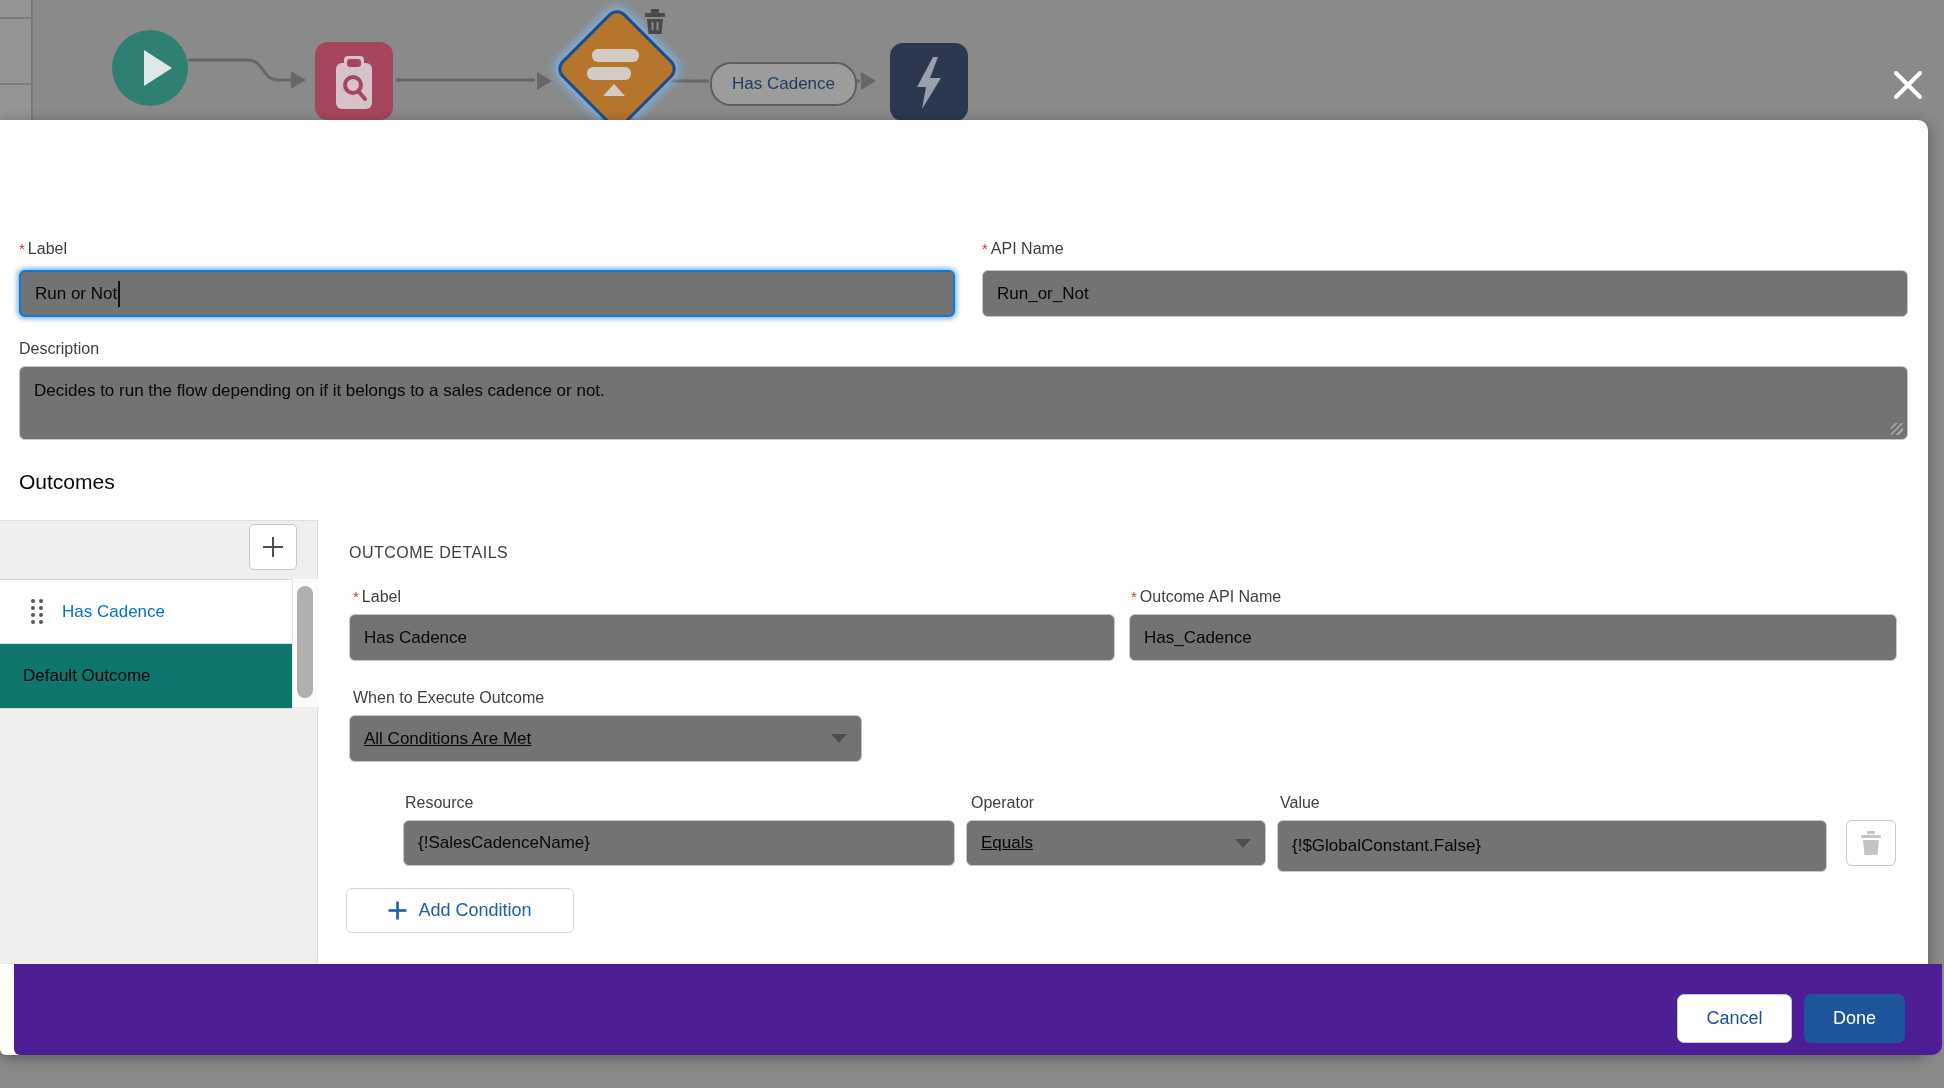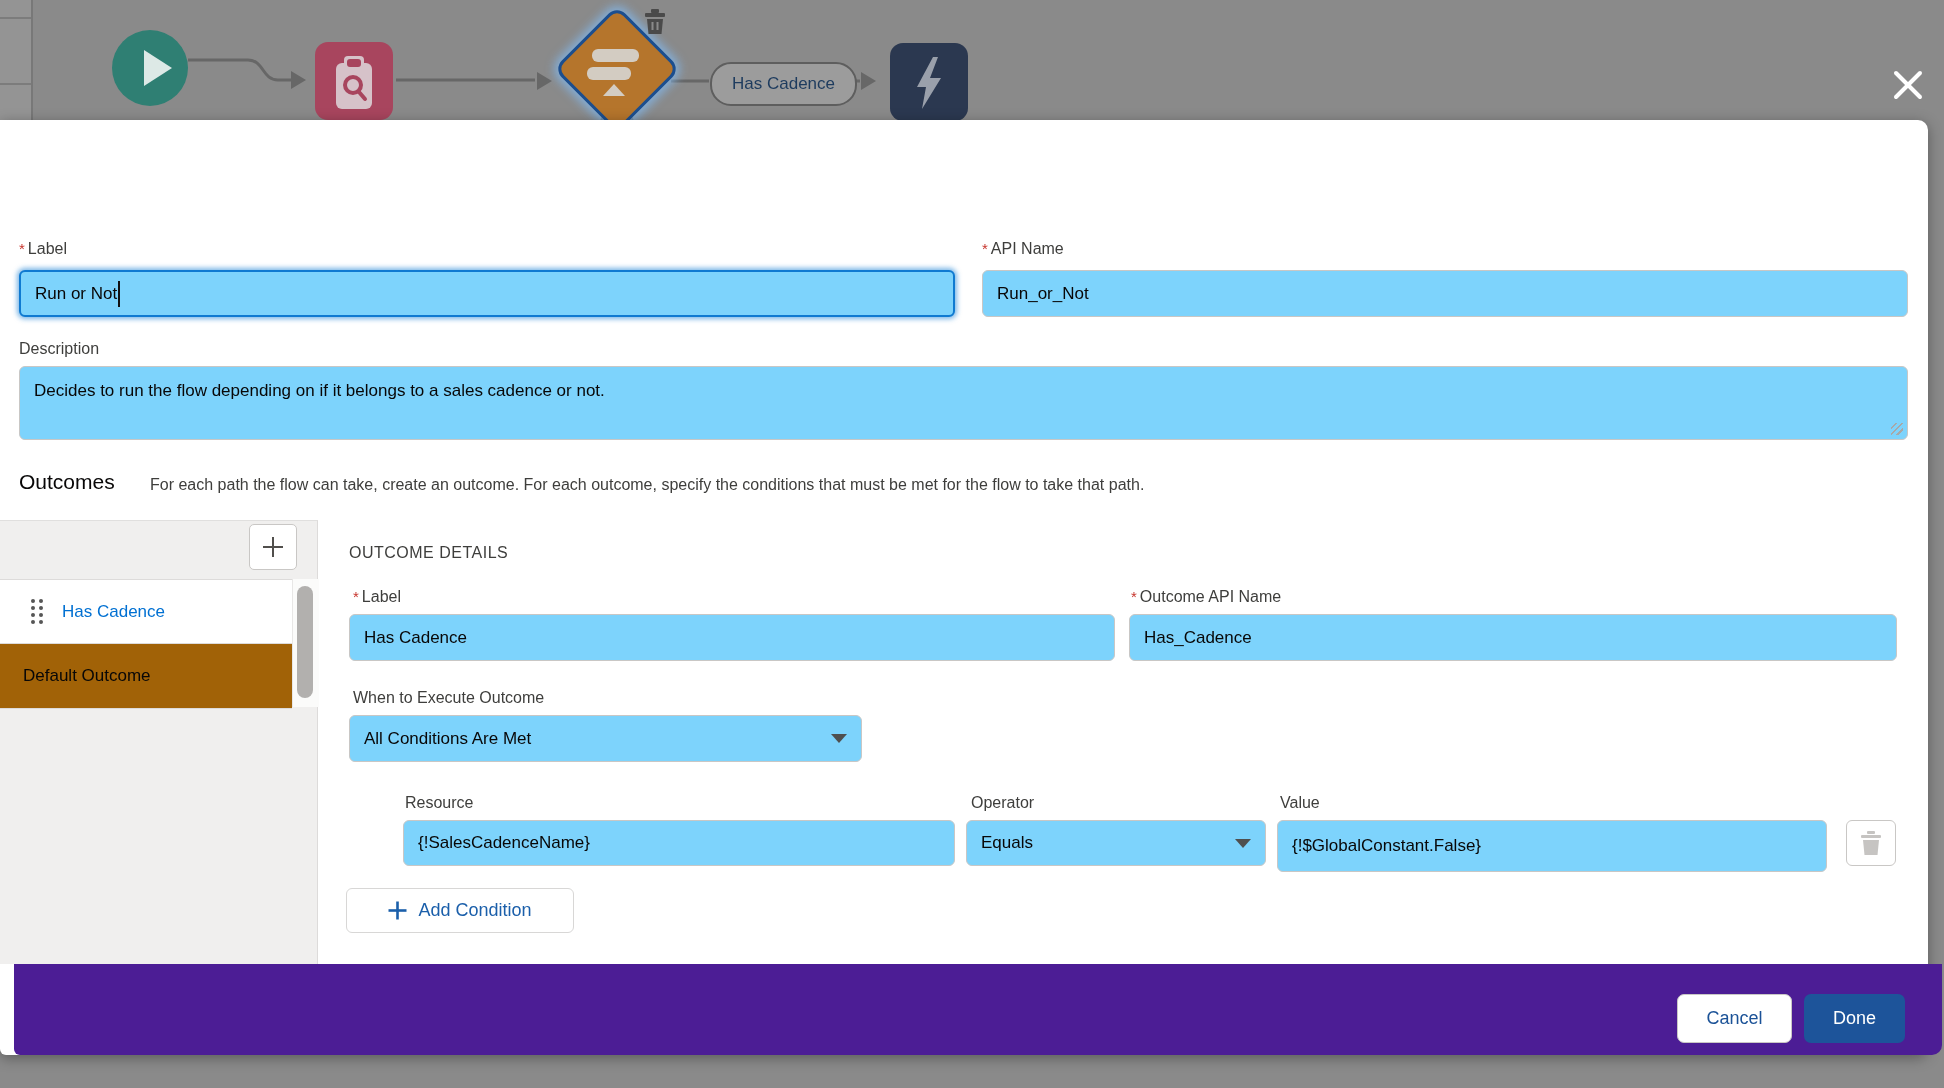--- a/index.html
+++ b/index.html
@@ -33,49 +33,49 @@
   
   .modal{left:0;top:120px;width:1928px;height:935px;background:#fff;
          border-radius:0 10px 10px 6px;box-shadow:0 3px 14px rgba(0,0,0,.35);}
   .modal-header{left:0;top:0;width:1928px;height:90px;border-bottom:2px solid #dcdad9;
                 display:flex;align-items:center;justify-content:center;}
   .title{font-size:33px;font-weight:300;color:#1f1d1b;letter-spacing:.5px;}
   .close-x{left:1891px;top:68px;width:34px;height:34px;cursor:pointer;}
 
   .f-label{font-size:16px;color:#3e3e3c;}
   .req{color:#c7342c;margin-right:3px;font-size:15px;}
-  .box{border:1.5px solid #c9c7c5;border-radius:6px;background:#7dd3fc;box-sizing:border-box;
+  .box{border:1.5px solid #c9c7c5;border-radius:6px;background:#737373;box-sizing:border-box;
        font-size:17px;color:#080707;}
   .inputbox{display:flex;align-items:center;padding:0 14px;}
   input.box{padding:0 14px;outline:none;font-family:"Liberation Sans",sans-serif;}
   .focused{border:2px solid #0f7ad1;box-shadow:0 0 5px 2px rgba(15,122,209,.55);}
   .caret{display:inline-block;width:2px;height:26px;background:#111;margin-left:1px;}
   .textareabox{padding:14px;align-items:flex-start;display:flex;}
   .resize-handle{right:4px;bottom:4px;width:12px;height:12px;
       background:repeating-linear-gradient(135deg,transparent 0 3px,#a8a8a8 3px 4.5px);}
-  .selectbox{display:flex;align-items:center;padding:0 14px;justify-content:space-between;}
+  .selectbox{display:flex;align-items:center;padding:0 14px;justify-content:space-between;text-decoration:underline;}
   .sel-tri{width:0;height:0;border-left:8px solid transparent;border-right:8px solid transparent;
            border-top:9px solid #4f4f4f;}
 
   .outcomes-h{font-size:21px;color:#080707;}
   .helper{font-size:16px;color:#3e3e3c;}
 
   
   .order-panel{left:0;top:400px;width:318px;height:444px;background:#f0efee;
                border-top:1.5px solid #e0dfde;border-right:1.5px solid #dddbda;box-sizing:border-box;}
   .order-head{left:0;top:0;width:318px;height:58px;background:#fff;display:flex;align-items:center;}
   .order-title{font-size:15px;letter-spacing:1.6px;color:#3e3e3c;margin-left:28px;}
   .plus-btn{left:249px;top:3px;width:48px;height:46px;background:#fff;border:1.5px solid #c9c7c5;
             border-radius:5px;box-sizing:border-box;display:flex;align-items:center;justify-content:center;cursor:pointer;}
   .order-list{left:0;top:58px;width:292px;}
   .order-row{width:292px;height:65px;display:flex;align-items:center;border-bottom:1.5px solid #dddbda;
              box-sizing:border-box;cursor:pointer;}
   .row-sel{background:#fff;border-top:1.5px solid #dddbda;}
   .row-sel .order-row-label{color:#0070d2;}
-  .row-def{background:#a16207;}
+  .row-def{background:#0f766e;}
   .order-row-label{font-size:17px;color:#080707;}
   .scrolltrack{left:292px;top:58px;width:26px;height:128px;background:#fbfbfa;border-left:1px solid #e8e7e6;}
   .scrollthumb{left:4px;top:7px;width:16px;height:112px;border-radius:8px;background:#b2b0ae;}
 
   .details-title{font-size:16px;letter-spacing:.5px;color:#3e3e3c;}
 
   .add-cond{left:346px;top:768px;width:228px;height:45px;background:#fff;border:1.5px solid #d8d7d6;
             border-radius:6px;display:flex;align-items:center;justify-content:center;gap:11px;
             color:#1b5faa;font-size:18px;cursor:pointer;box-sizing:border-box;}
   .trash-btn{left:1846px;top:700px;width:50px;height:46px;border:1.5px solid #c9c7c5;border-radius:6px;
@@ -164,21 +164,20 @@
   <div class="abs f-label" style="left:982px;top:120px"><span class="req">*</span><span>API Name</span></div>
   <input class="abs box" style="left: 982px; top: 150px; width: 926px; height: 47px;" readonly="" value="Run_or_Not">
 
   <div class="abs f-label" style="left:19px;top:220px">Description</div>
   <div class="abs box textareabox" style="left:19px;top:246px;width:1889px;height:74px">
     <span>Decides to run the flow depending on if it belongs to a sales cadence or not.</span>
     <div class="abs resize-handle"></div>
   </div>
 
   <div class="abs outcomes-h" style="left:19px;top:350px">Outcomes</div>
-  <div class="abs helper" style="left:150px;top:356px">For each path the flow can take, create an outcome. For each outcome, specify the conditions that must be met for the flow to take that path.</div>
 
   <div class="abs order-panel">
     <div class="abs plus-btn">
       <svg width="22" height="22" viewBox="0 0 22 22">
         <line x1="11" y1="1" x2="11" y2="21" stroke="#514f4c" stroke-width="2"></line>
         <line x1="1" y1="11" x2="21" y2="11" stroke="#514f4c" stroke-width="2"></line>
       </svg>
     </div>
 
     <div class="abs order-list">

